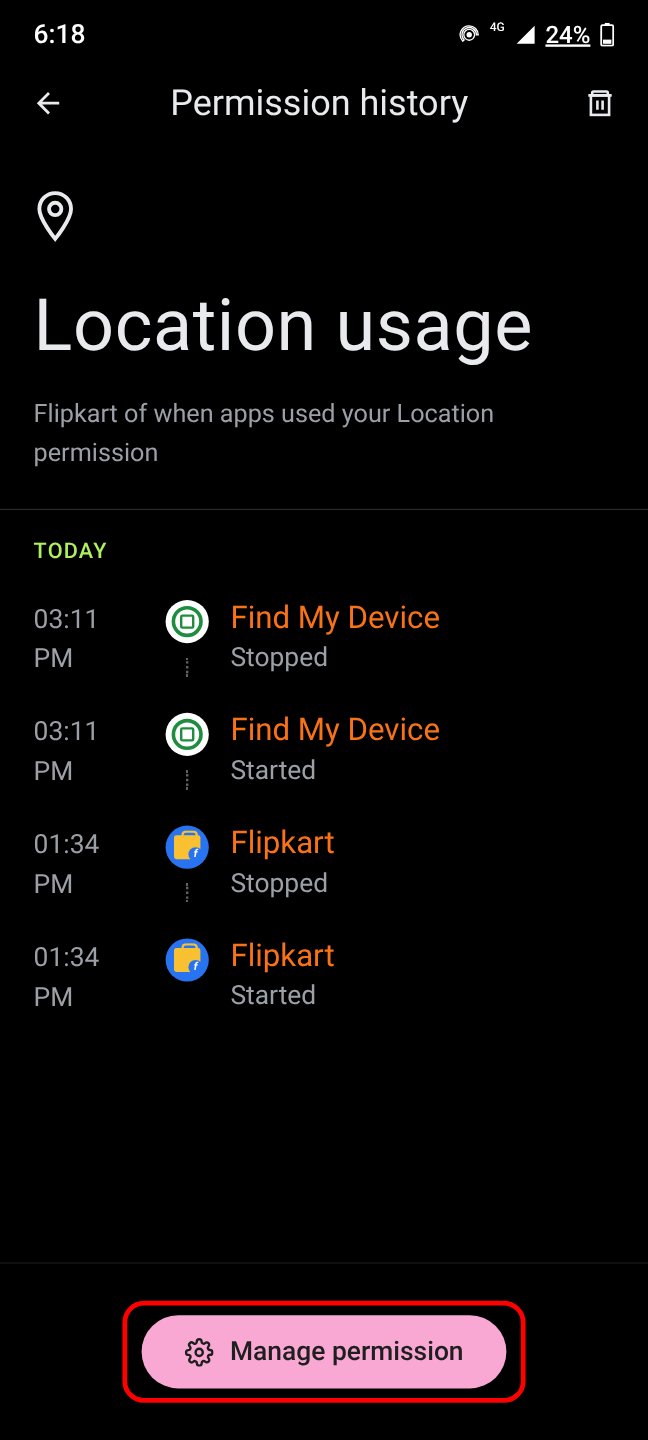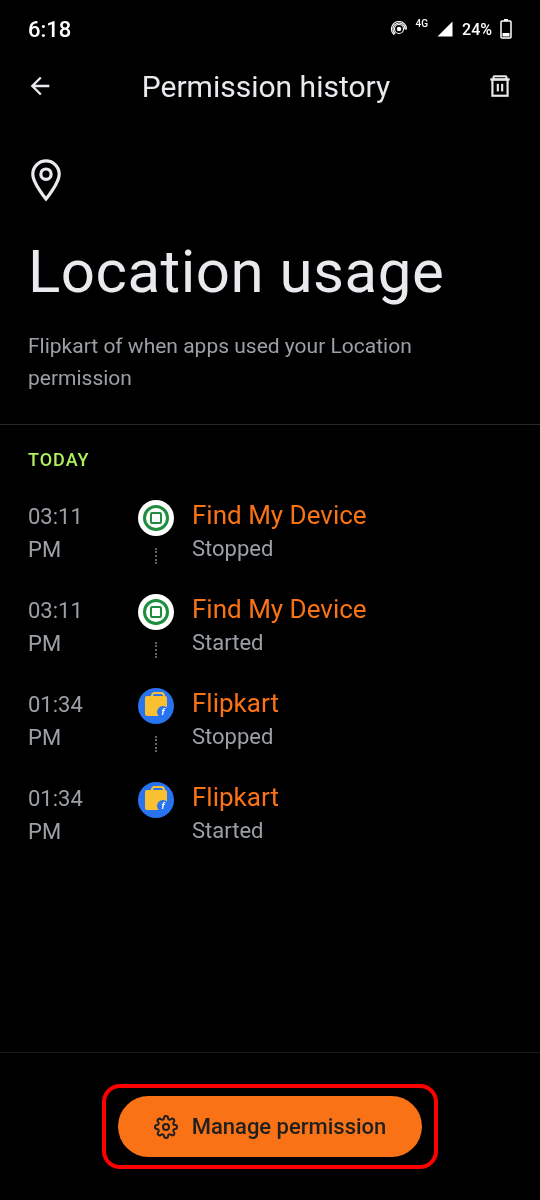--- a/index.html
+++ b/index.html
@@ -3,21 +3,21 @@
 <meta charset="utf-8">
 <style>
   * { box-sizing: border-box; margin: 0; padding: 0; }
   html, body { width: 540px; height: 1200px; background: #000; color: #e8eaed; font-family: Roboto, "Segoe UI", Arial, sans-serif; overflow: hidden; }
   
   
   .status-bar { display: flex; justify-content: space-between; align-items: center; padding: 12px 28px 8px 28px; height: 54px; font-size: 22px; font-weight: 500; }
   .status-left { color: #fff; }
   .status-right { display: flex; align-items: center; gap: 8px; color: #fff; }
   .status-right svg { fill: #fff; }
-  .battery-text { font-size: 16px; }
+  .battery-text { font-size: 20px; text-decoration: underline; }
   
   
   .app-bar { display: flex; align-items: center; padding: 18px 24px; height: 64px; }
   .back-btn { width: 32px; height: 32px; display: flex; align-items: center; justify-content: center; }
   .app-title { flex: 1; text-align: center; font-size: 30px; font-weight: 400; color: #e8eaed; margin-left: -8px; }
   .trash-btn { width: 32px; height: 32px; display: flex; align-items: center; justify-content: center; }
   
   
   .header { padding: 40px 28px 30px 28px; }
   .loc-icon { margin-bottom: 30px; }
@@ -40,21 +40,21 @@
   .app-icon.flipkart { background: #2874f0; }
   .dashed-line { position: absolute; top: 48px; bottom: -28px; width: 0; border-left: 2px dotted #5f6368; z-index: 1; }
   .row:last-child .dashed-line { bottom: 8px; }
   .text-col { flex: 1; }
   .app-name { font-size: 26px; color: #f97316; margin-bottom: 6px; }
   .status-text { font-size: 22px; color: #9aa0a6; }
   
   
   .bottom-bar { position: absolute; bottom: 0; left: 0; right: 0; height: 148px; border-top: 1px solid #1a1a1a; display: flex; align-items: center; justify-content: center; }
   .highlight-box { border: 4px solid #ff0000; border-radius: 18px; padding: 8px 12px; }
-  .manage-btn { background: #f97316; color: #1f1f1f; border-radius: 999px; padding: 18px 36px; display: flex; align-items: center; gap: 14px; font-size: 22px; font-weight: 500; }
+  .manage-btn { background: #f9a8d4; color: #1f1f1f; border-radius: 999px; padding: 18px 36px; display: flex; align-items: center; gap: 14px; font-size: 22px; font-weight: 500; }
   .gear-icon { width: 24px; height: 24px; }
   
   
   .fmd-inner { width: 26px; height: 26px; border: 3px solid #1e8e3e; border-radius: 50%; display:flex; align-items:center; justify-content:center; }
   .fmd-inner::after { content:''; width:8px; height:8px; border:2px solid #1e8e3e; border-radius:2px; }
   
   
   .fk-inner { width: 22px; height: 20px; background: #f9c132; border-radius: 2px; position: relative; }
   .fk-inner::before { content:''; position:absolute; top:-4px; left:6px; width:10px; height:6px; border:2px solid #f9c132; border-bottom:none; border-radius:4px 4px 0 0; }
   .fk-inner::after { content:'f'; position:absolute; bottom:-2px; right:-2px; width:12px; height:12px; background:#2874f0; color:#fff; font-size:9px; font-weight:bold; font-style:italic; border-radius:50%; display:flex; align-items:center; justify-content:center; }

